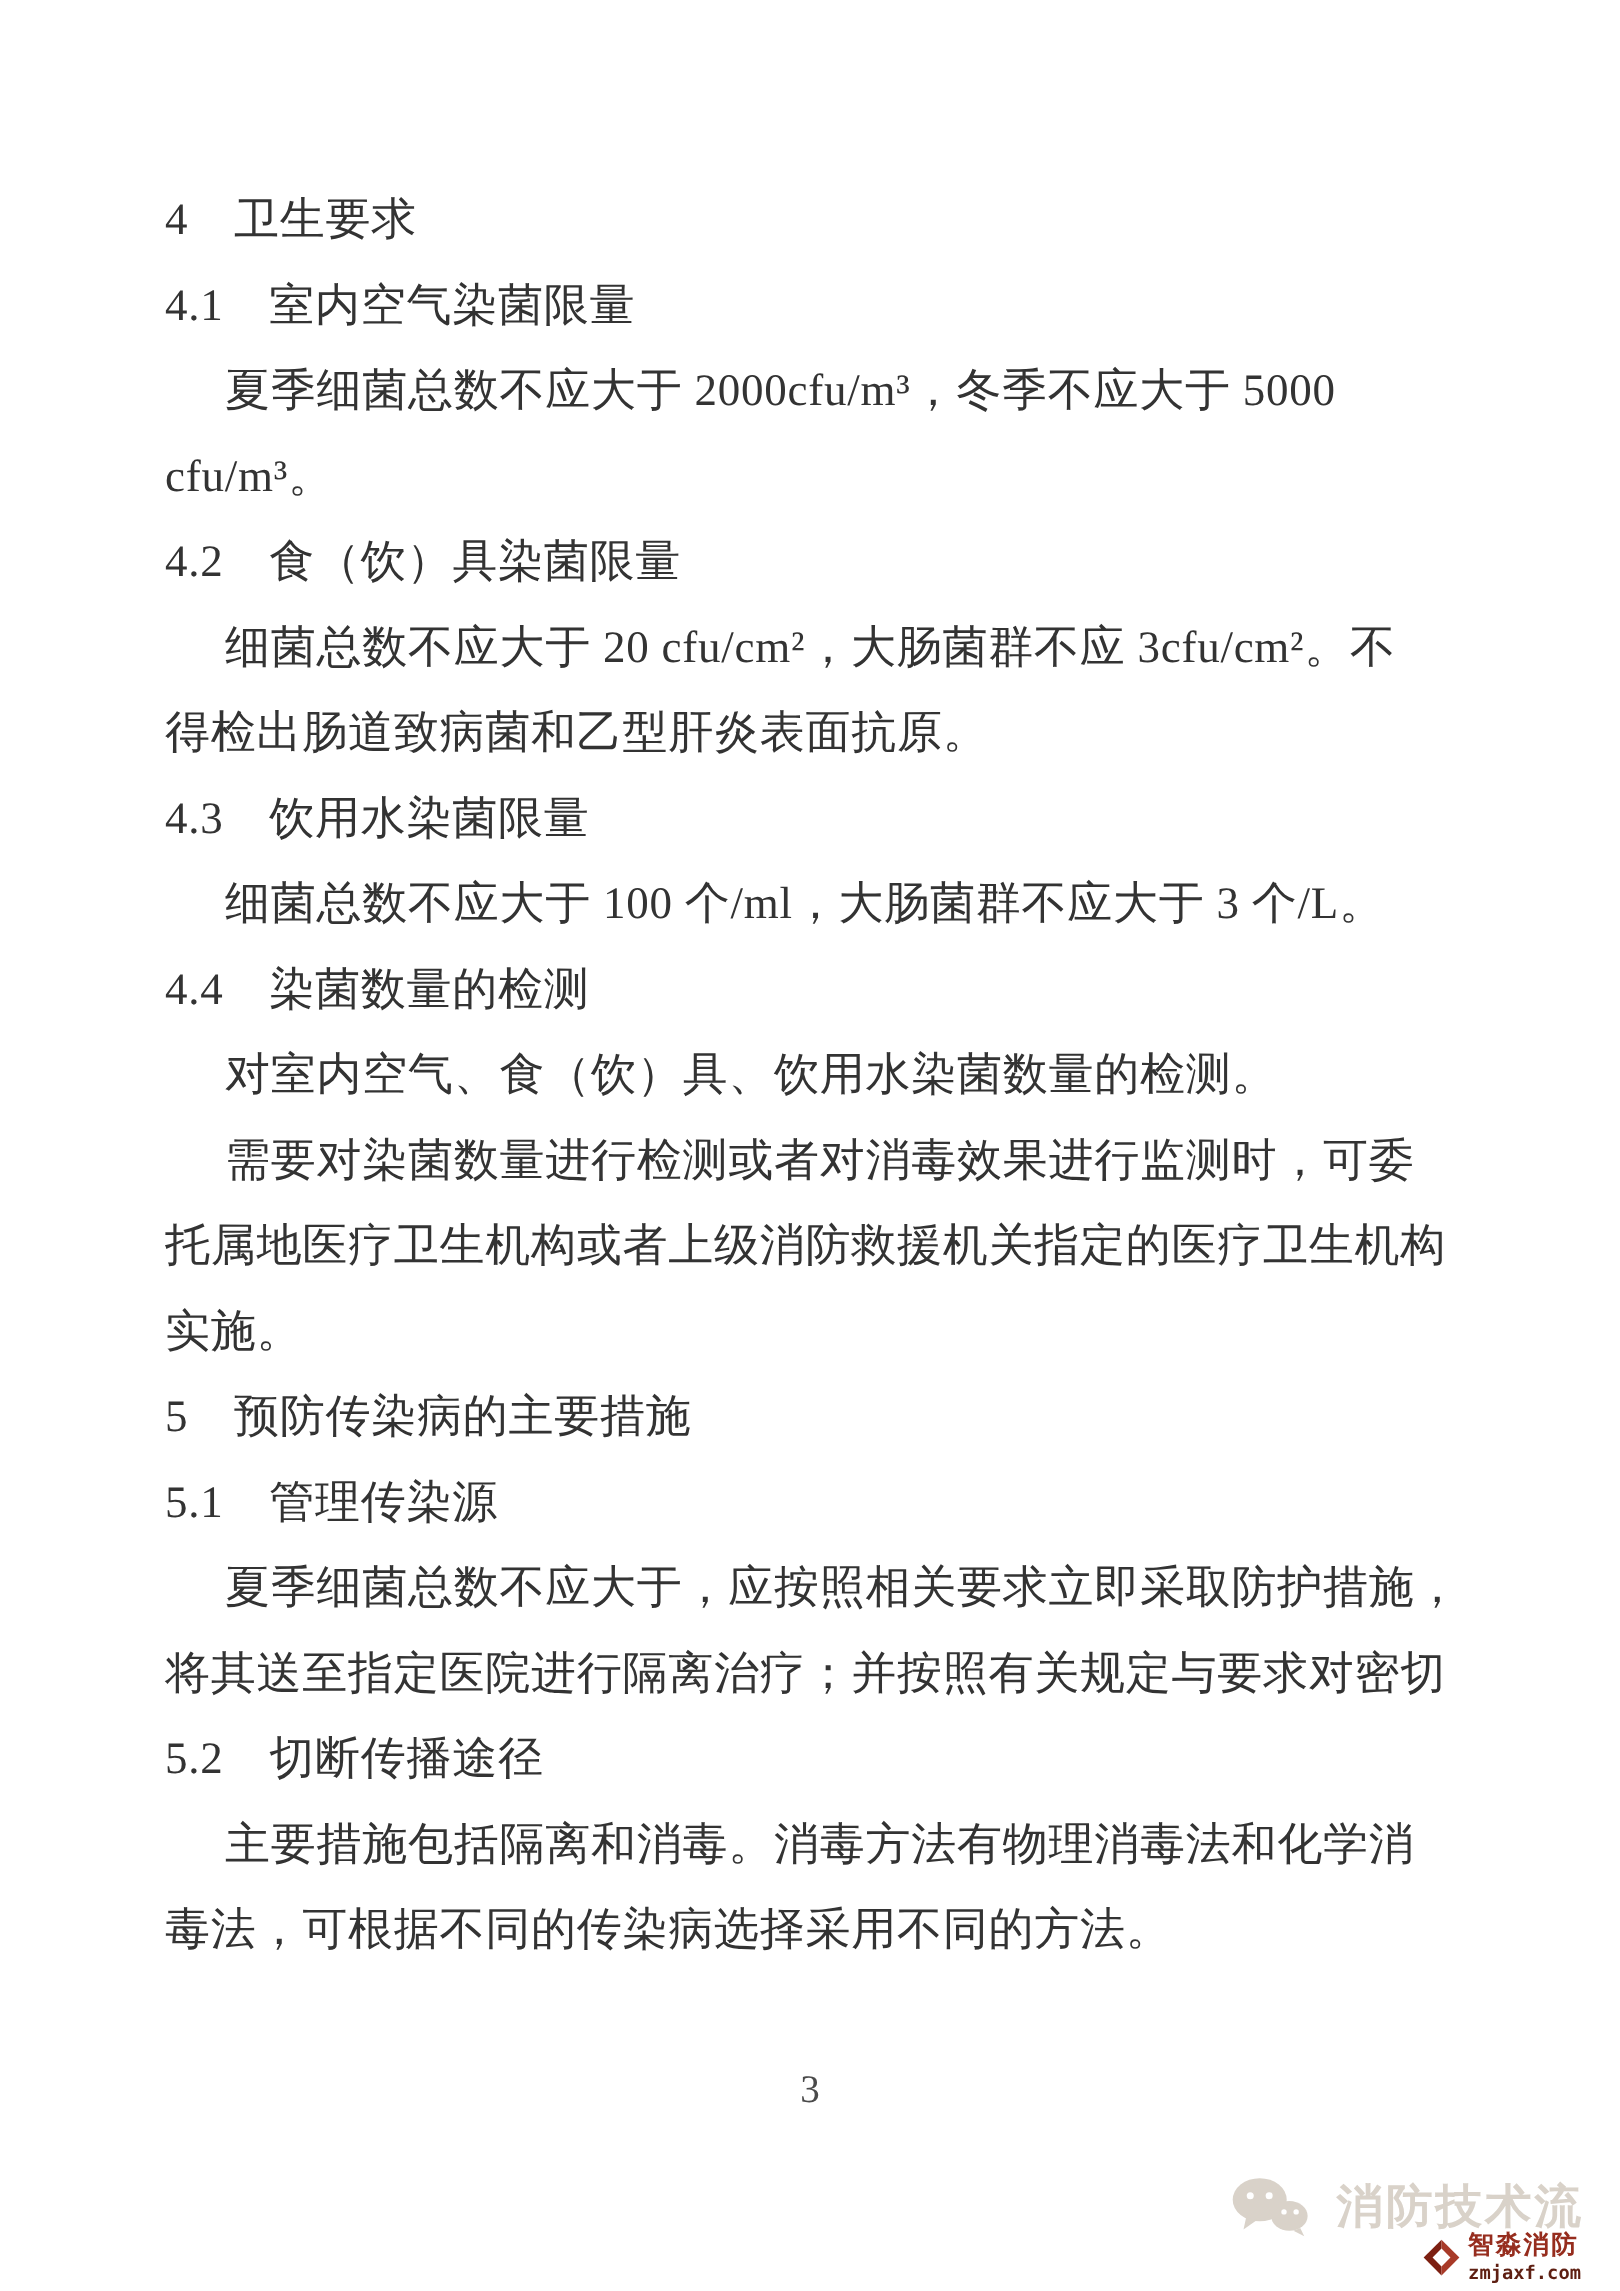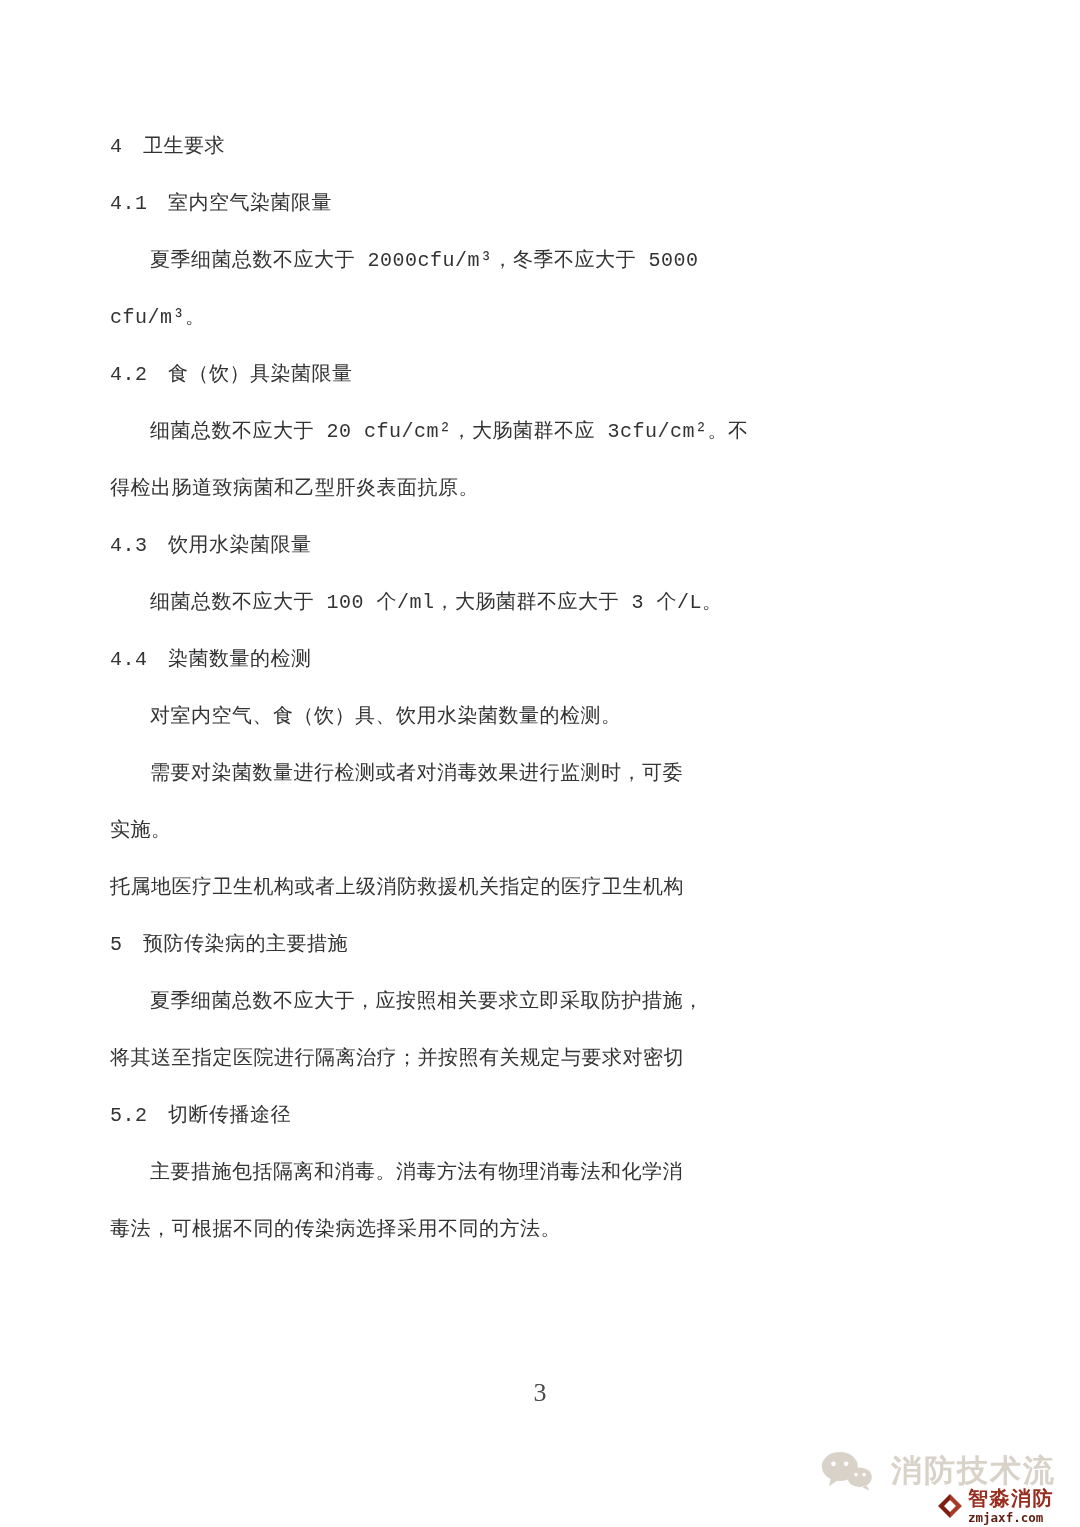--- a/index.html
+++ b/index.html
@@ -23,25 +23,24 @@
     overflow:hidden;
   }
   .doc-body{
     position:absolute;
     left:110px;top:118px;
     width:930px;
   }
   .line{
     height:57px;
     line-height:57px;
-    font-size:20px;
+    font-size:30px;
     color:var(--body-text);
     white-space:nowrap;
     letter-spacing:0.5px;
-    font-family:Liberation Mono, monospace;
   }
   .line.indent{padding-left:40px;}
   .page-number{
     position:absolute;
     top:1378px;left:0;width:100%;
     text-align:center;
     font-size:26px;
     color:var(--page-number);
   }
   .wm-channel{
@@ -56,21 +55,21 @@
   }
   .wm-logo svg{display:block;}
   .wm-brand{
     position:absolute;
     top:1488px;right:26px;
     display:flex;align-items:center;gap:5px;
   }
   .brand-logo svg{display:block;}
   .brand-texts{display:flex;flex-direction:column;align-items:flex-start;}
   .brand-name{
-    font-size:20px;font-weight:bold;
+    font-size:17px;font-weight:bold;
     color:var(--brand-red);
     letter-spacing:1.5px;
     line-height:1.05;
     font-family:"Liberation Sans","DejaVu Sans",sans-serif;
   }
   .brand-site{
     font-size:12.5px;font-weight:bold;
     color:var(--site-red);
     line-height:1.1;
     margin-top:2px;
@@ -88,23 +87,24 @@
       <div class="line indent">夏季细菌总数不应大于 2000cfu/m³，冬季不应大于 5000</div>
       <div class="line">cfu/m³。</div>
       <div class="line">4.2　食（饮）具染菌限量</div>
       <div class="line indent">细菌总数不应大于 20 cfu/cm²，大肠菌群不应 3cfu/cm²。不</div>
       <div class="line">得检出肠道致病菌和乙型肝炎表面抗原。</div>
       <div class="line">4.3　饮用水染菌限量</div>
       <div class="line indent">细菌总数不应大于 100 个/ml，大肠菌群不应大于 3 个/L。</div>
       <div class="line">4.4　染菌数量的检测</div>
       <div class="line indent">对室内空气、食（饮）具、饮用水染菌数量的检测。</div>
       <div class="line indent">需要对染菌数量进行检测或者对消毒效果进行监测时，可委</div>
+      <div class="line">托属地医疗卫生机构或者上级消防救援机关指定的医疗卫生机构</div>
       <div class="line">实施。</div>
-      <div class="line">托属地医疗卫生机构或者上级消防救援机关指定的医疗卫生机构</div>
       <div class="line">5　预防传染病的主要措施</div>
+      <div class="line">5.1　管理传染源</div>
       <div class="line indent">夏季细菌总数不应大于，应按照相关要求立即采取防护措施，</div>
       <div class="line">将其送至指定医院进行隔离治疗；并按照有关规定与要求对密切</div>
       <div class="line">5.2　切断传播途径</div>
       <div class="line indent">主要措施包括隔离和消毒。消毒方法有物理消毒法和化学消</div>
       <div class="line">毒法，可根据不同的传染病选择采用不同的方法。</div>
     </main>
 
   <div class="page-number">3</div>
 
   <div class="wm-channel">

